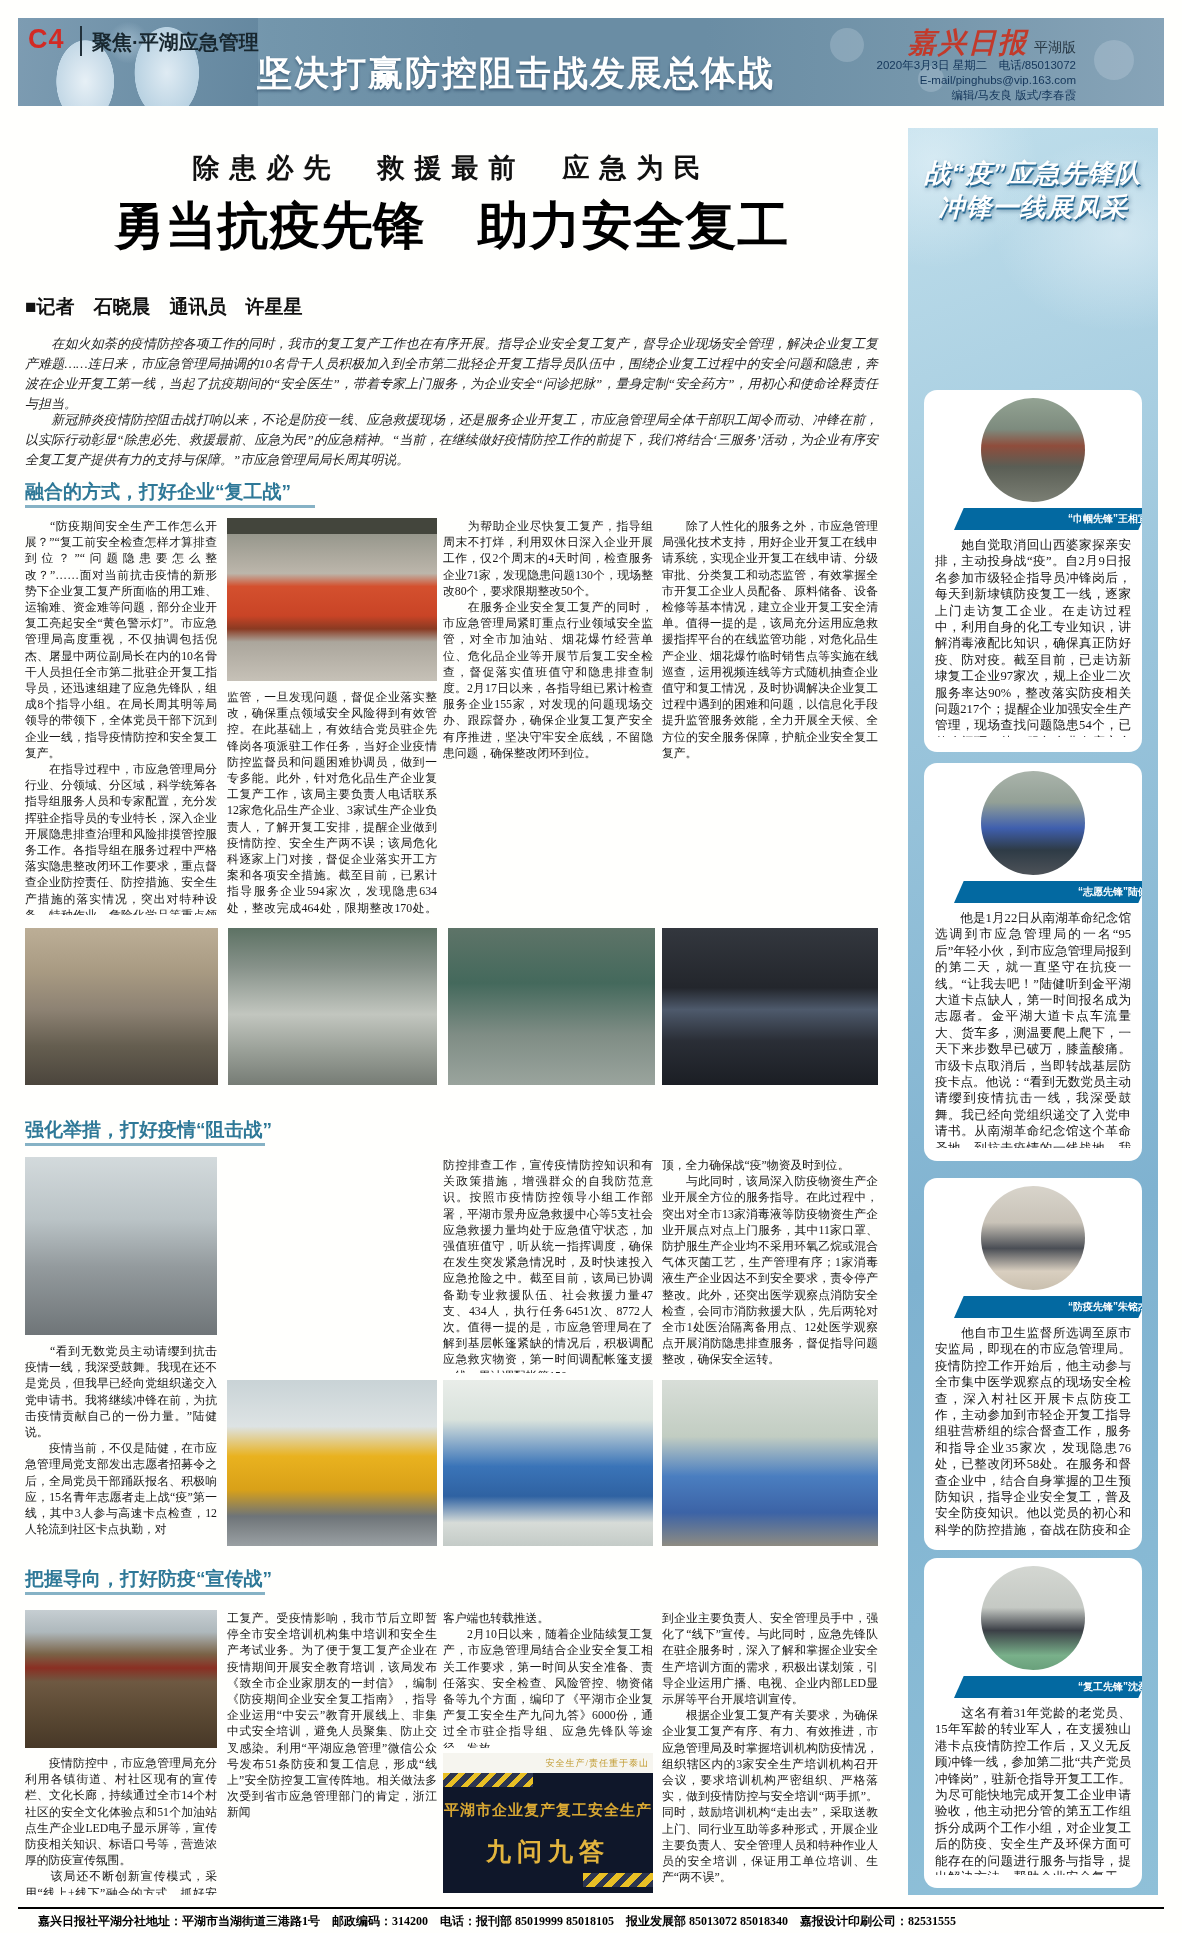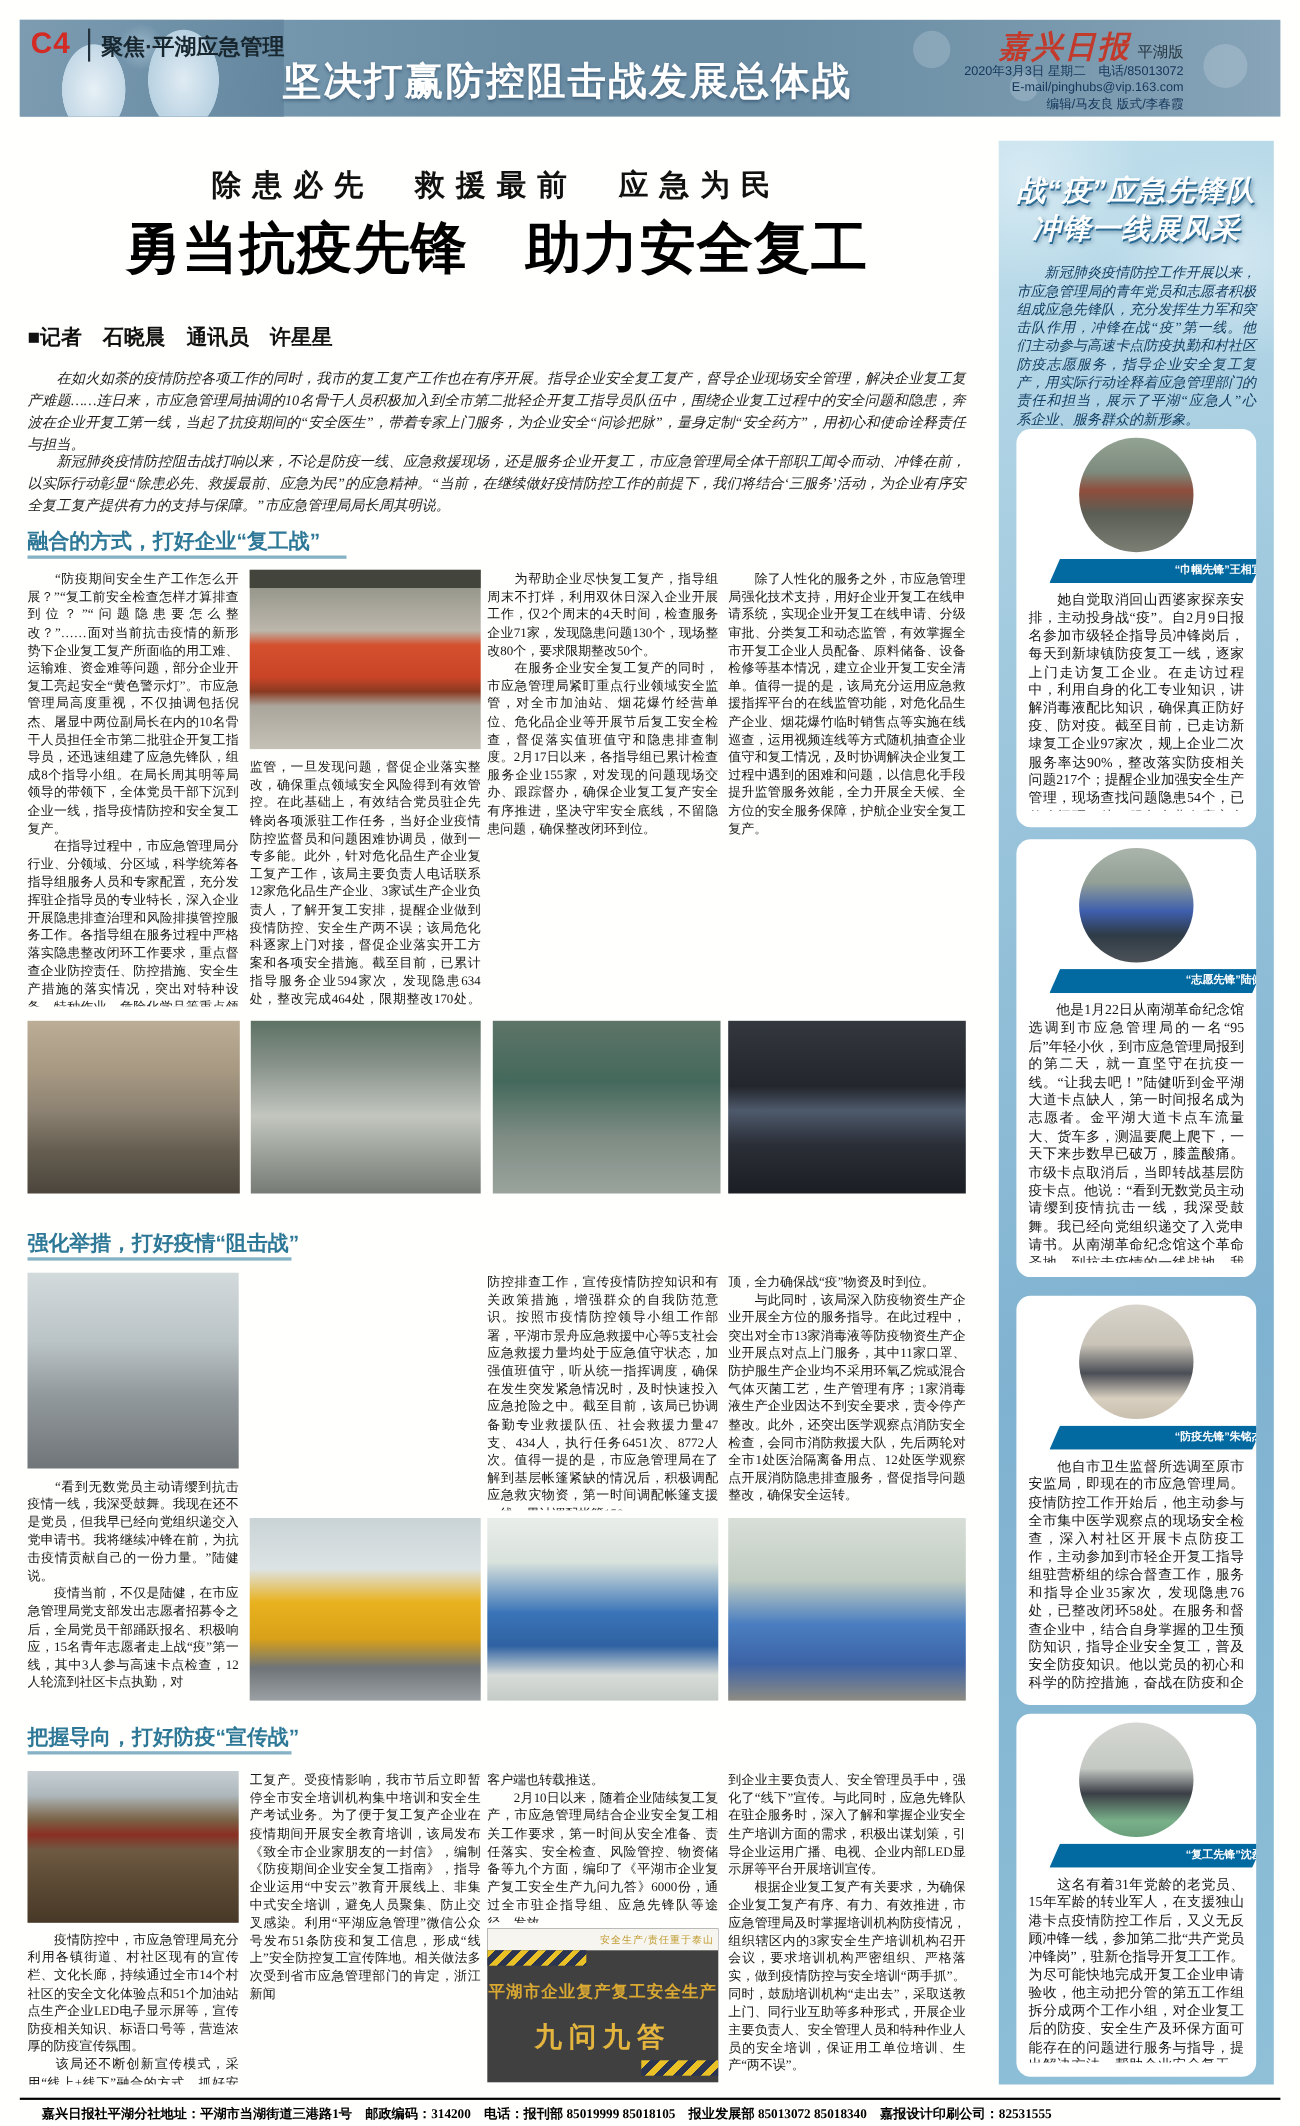--- a/index.html
+++ b/index.html
@@ -50,21 +50,21 @@
   .ph-fac1{background:linear-gradient(180deg,#bcae96 0%,#a89a82 28%,#8d8273 52%,#655e50 75%,#4b453c 100%);}
   .ph-tanks{background:linear-gradient(180deg,#5d7264 0%,#87928a 25%,#c2c6bf 55%,#9aa098 78%,#767c75 100%);}
   .ph-green{background:linear-gradient(180deg,#5e7468 0%,#44695c 35%,#7f8d85 68%,#9aa49d 100%);}
   .ph-screen{background:linear-gradient(180deg,#33373e 0%,#23262c 38%,#4e5a6c 52%,#2a2e36 72%,#1b1e24 100%);}
   .ph-meet{background:linear-gradient(180deg,#d3dadc 0%,#bac3c6 35%,#939a9d 62%,#6f7578 100%);}
   .ph-truck{background:linear-gradient(180deg,#c9d3d6 0%,#dde3e4 28%,#e9b21f 46%,#d9a118 66%,#6e7478 82%,#9aa0a3 100%);}
   .ph-pharm{background:linear-gradient(180deg,#e9ede9 0%,#d9e2dc 24%,#3a74b8 52%,#2f62a2 70%,#d7dcd8 86%,#c4cbc7 100%);}
   .ph-tent{background:linear-gradient(180deg,#d8ded8 0%,#c2cdc2 34%,#4a7ec0 58%,#3c63a6 80%,#8e8c82 100%);}
   .ph-board{background:linear-gradient(180deg,#c6ced2 0%,#aeb8bc 16%,#7a6347 32%,#8a2f23 42%,#6e5942 52%,#5a4833 76%,#473827 100%);}
   
-  #poster{background:#404040;}
+  #poster{background:#0f172a;}
   #poster .strip{position:absolute;left:0;top:0;width:100%;height:20px;background:#f6f5ef;}
   #poster .tagline{position:absolute;right:4px;top:4px;font-size:9px;color:#c09a2e;letter-spacing:1px;}
   #poster .deco1{position:absolute;left:0;top:20px;width:90px;height:14px;
       background:repeating-linear-gradient(135deg,#e9c025 0 5px,#2c3550 5px 11px);}
   #poster .deco2{position:absolute;right:0;bottom:6px;width:70px;height:14px;
       background:repeating-linear-gradient(135deg,#e9c025 0 6px,#2c3550 6px 12px);}
   #poster .l1{position:absolute;left:0;top:48px;width:100%;text-align:center;color:#d9a833;
       font-weight:bold;font-size:15px;letter-spacing:1px;}
   #poster .l2{position:absolute;left:0;top:82px;width:100%;text-align:center;color:#e3b53e;
       font-weight:bold;font-size:25px;letter-spacing:6px;}
@@ -169,21 +169,20 @@
     <div class="l2">九问九答</div>
   </div>
   <div class="abs col" style="left:662px;top:1610px;width:216px;height:285px;">到企业主要负责人、安全管理员手中，强化了“线下”宣传。与此同时，应急先锋队在驻企服务时，深入了解和掌握企业安全生产培训方面的需求，积极出谋划策，引导企业运用广播、电视、企业内部LED显示屏等平台开展培训宣传。
 　　根据企业复工复产有关要求，为确保企业复工复产有序、有力、有效推进，市应急管理局及时掌握培训机构防疫情况，组织辖区内的3家安全生产培训机构召开会议，要求培训机构严密组织、严格落实，做到疫情防控与安全培训“两手抓”。同时，鼓励培训机构“走出去”，采取送教上门、同行业互助等多种形式，开展企业主要负责人、安全管理人员和特种作业人员的安全培训，保证用工单位培训、生产“两不误”。</div>
 
   <div id="sidebar" class="abs">
     <div id="sb-title" class="abs">
       <div>战“疫”应急先锋队</div>
       <div>冲锋一线展风采</div>
     </div>
-    <div id="sb-intro" class="abs">　　新冠肺炎疫情防控工作开展以来，市应急管理局的青年党员和志愿者积极组成应急先锋队，充分发挥生力军和突击队作用，冲锋在战“疫”第一线。他们主动参与高速卡点防疫执勤和村社区防疫志愿服务，指导企业安全复工复产，用实际行动诠释着应急管理部门的责任和担当，展示了平湖“应急人”心系企业、服务群众的新形象。</div>
 
     <div class="card" style="top:262px;height:362px;">
       <div class="circle c-cars"></div>
       <div class="ribbon">“巾帼先锋”王相宜</div>
       <div class="card-text" style="height:200px;">　　她自觉取消回山西婆家探亲安排，主动投身战“疫”。自2月9日报名参加市级轻企指导员冲锋岗后，每天到新埭镇防疫复工一线，逐家上门走访复工企业。在走访过程中，利用自身的化工专业知识，讲解消毒液配比知识，确保真正防好疫、防对疫。截至目前，已走访新埭复工企业97家次，规上企业二次服务率达90%，整改落实防疫相关问题217个；提醒企业加强安全生产管理，现场查找问题隐患54个，已整改闭环54处，服务企业有序安全复工。</div>
     </div>
 
     <div class="card" style="top:635px;height:398px;">
       <div class="circle c-rain"></div>
       <div class="ribbon">“志愿先锋”陆健</div>

